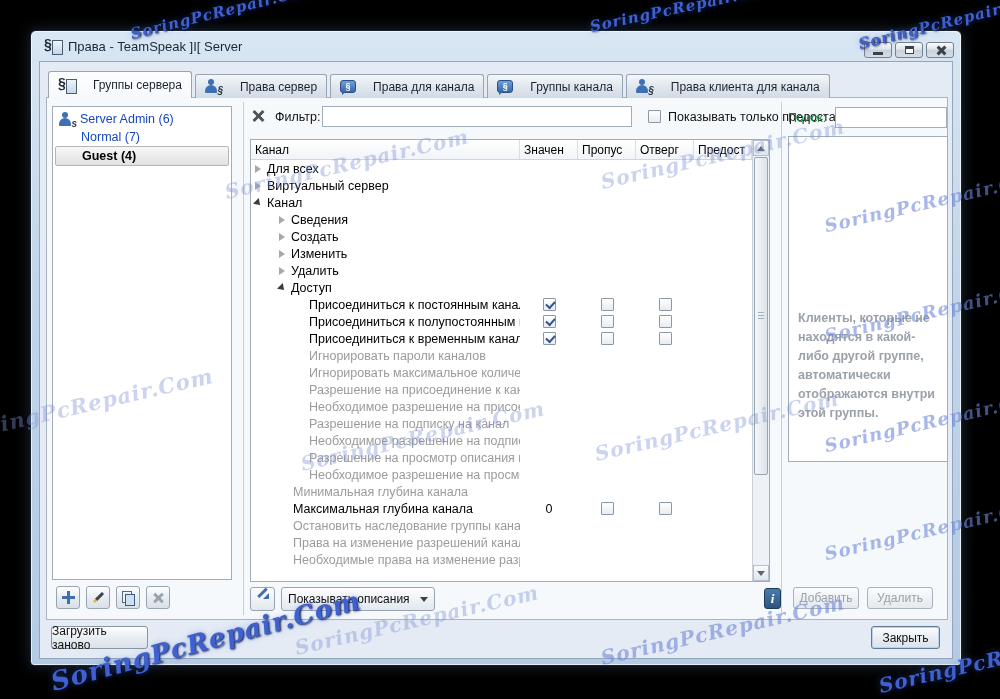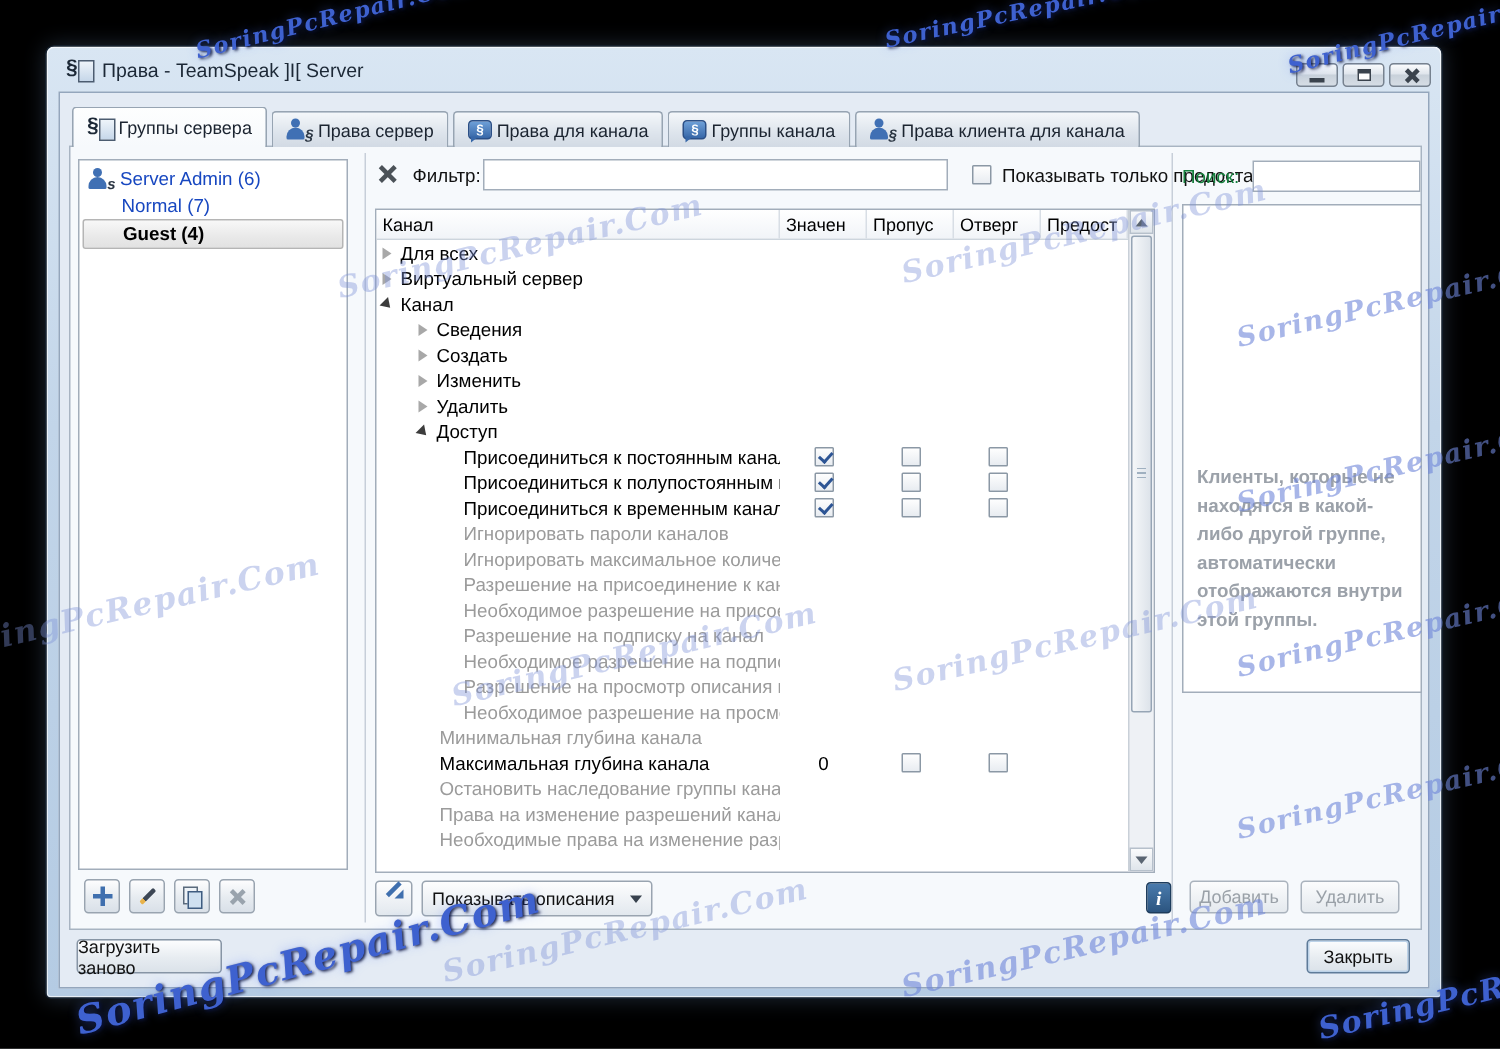--- a/index.html
+++ b/index.html
@@ -22,21 +22,21 @@
   .glyph-max { width:9px; height:8px; border:1px solid #3a434d; border-top-width:3px; background:#fff; }
   .glyph-close { position:relative; width:11px; height:11px; }
   .glyph-close::before,.glyph-close::after { content:""; position:absolute; left:5px; top:0; width:3px; height:11px; background:#3a434d; }
   .glyph-close::before { transform:rotate(45deg); } .glyph-close::after { transform:rotate(-45deg); }
 
   .client { position:absolute; left:8px; top:30px; width:914px; height:598px;
     background:#e4ebf4; border:1px solid #94a6bc; }
 
   
   .tabs { position:absolute; left:8px; top:9px; display:flex; gap:3px; z-index:3; align-items:flex-end; }
-  .tab { height:24px; display:flex; align-items:center; gap:4px; padding:0 9px; font-size:12px; color:#1b2430;
+  .tab { height:24px; display:flex; align-items:center; gap:18px; padding:0 9px; font-size:12px; color:#1b2430;
     background:linear-gradient(180deg,#f4f7fa,#dde4ec 60%,#d2dae4); border:1px solid #97a4b2; border-bottom:none;
     border-radius:3px 3px 0 0; white-space:nowrap; }
   .tab.active { height:27px; background:linear-gradient(180deg,#fdfefe,#f6f9fc); position:relative; z-index:4; }
 
   
   .panel { position:absolute; left:6px; top:35px; width:902px; height:523px;
     background:#f6f9fc; border:1px solid #a8b4c2; z-index:2; }
   .vdiv { position:absolute; top:4px; bottom:4px; width:1px; background:#c7cfd9; }
   .d1 { left:196px; } .d2 { left:734px; }
 

